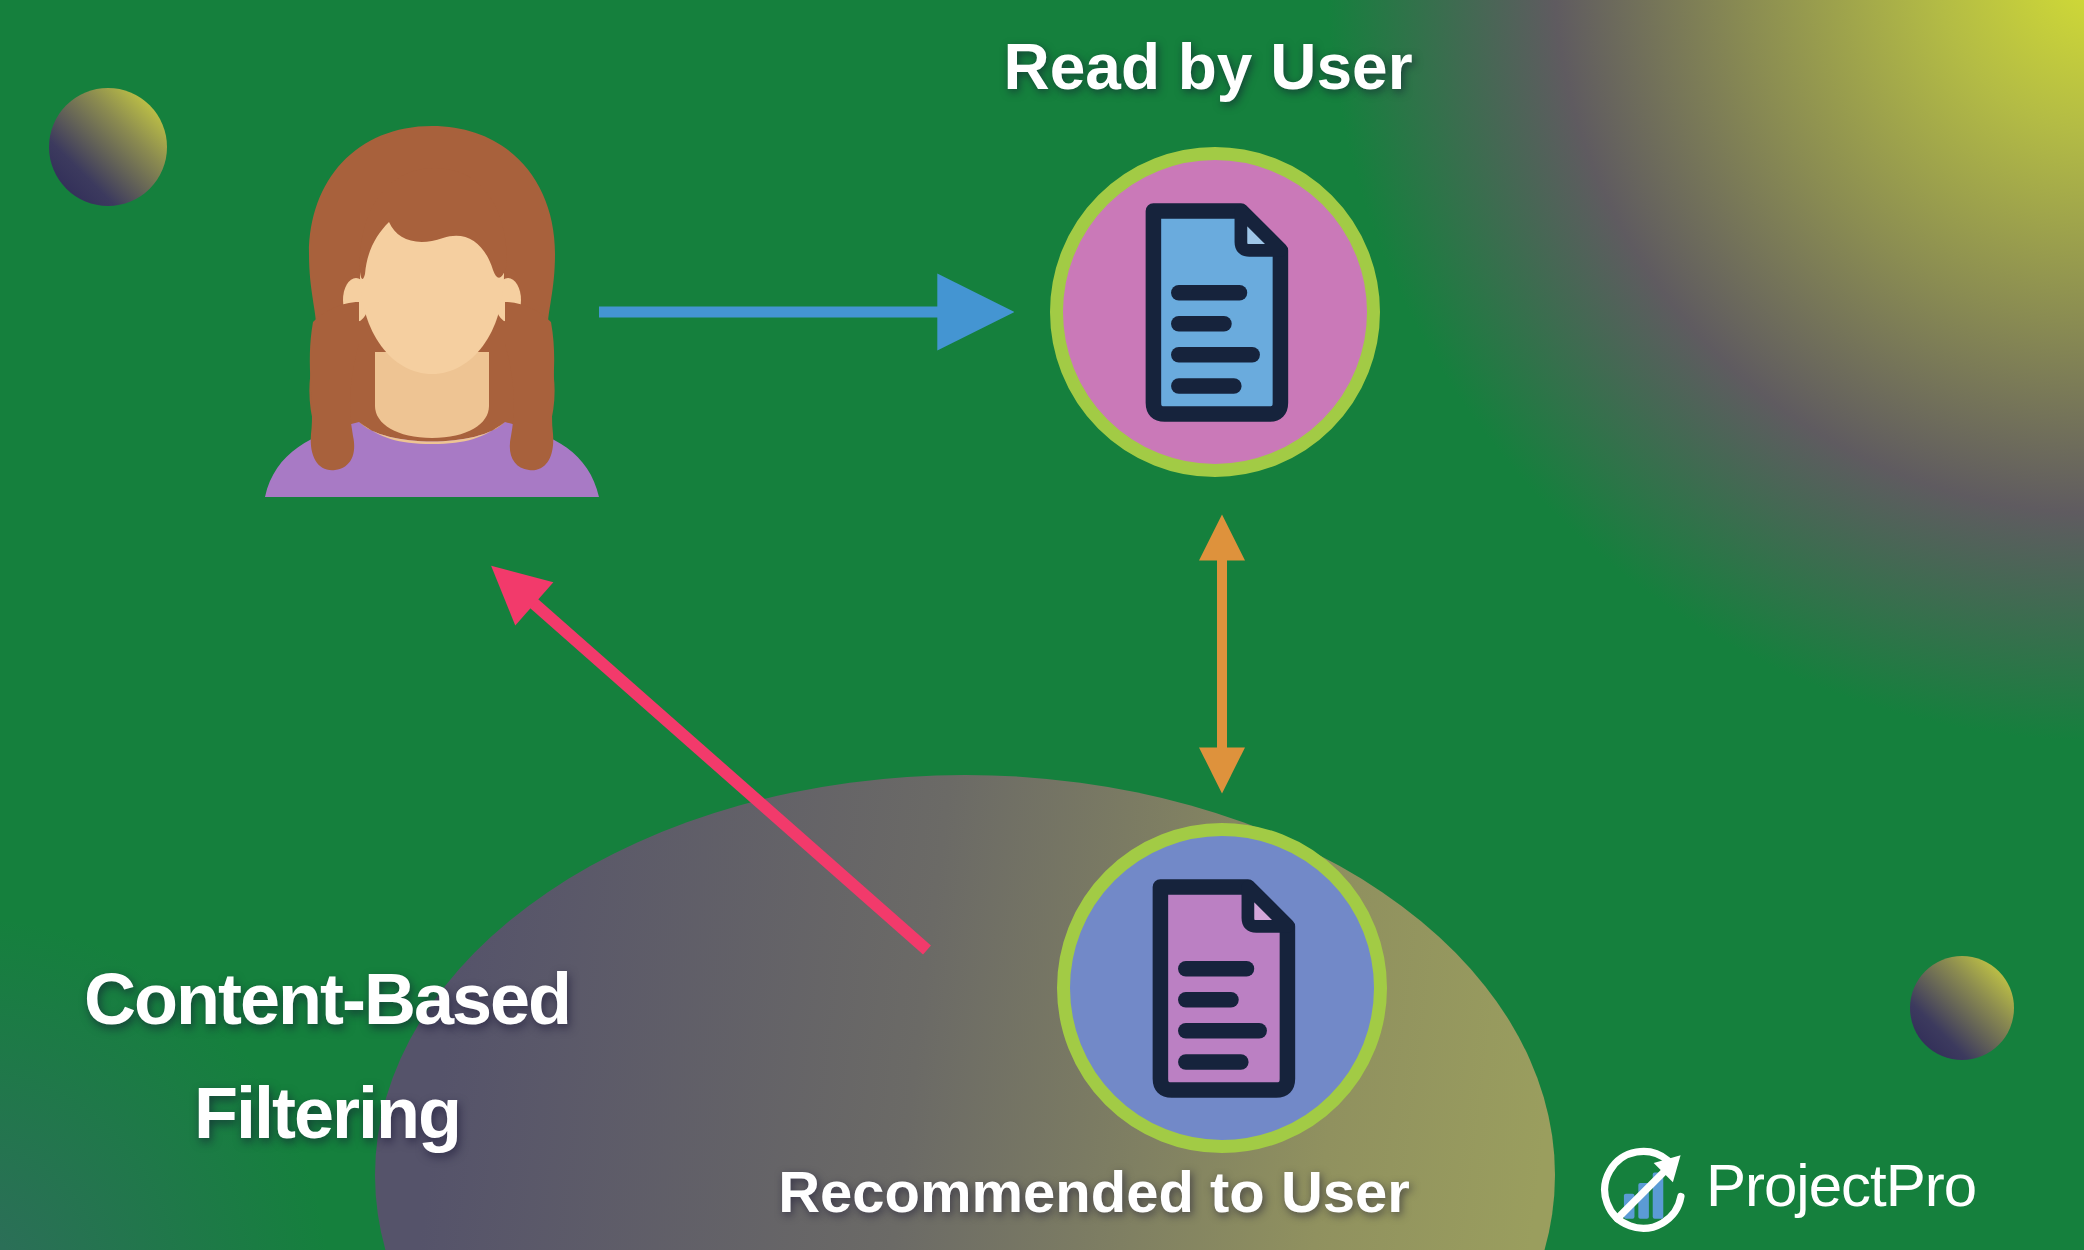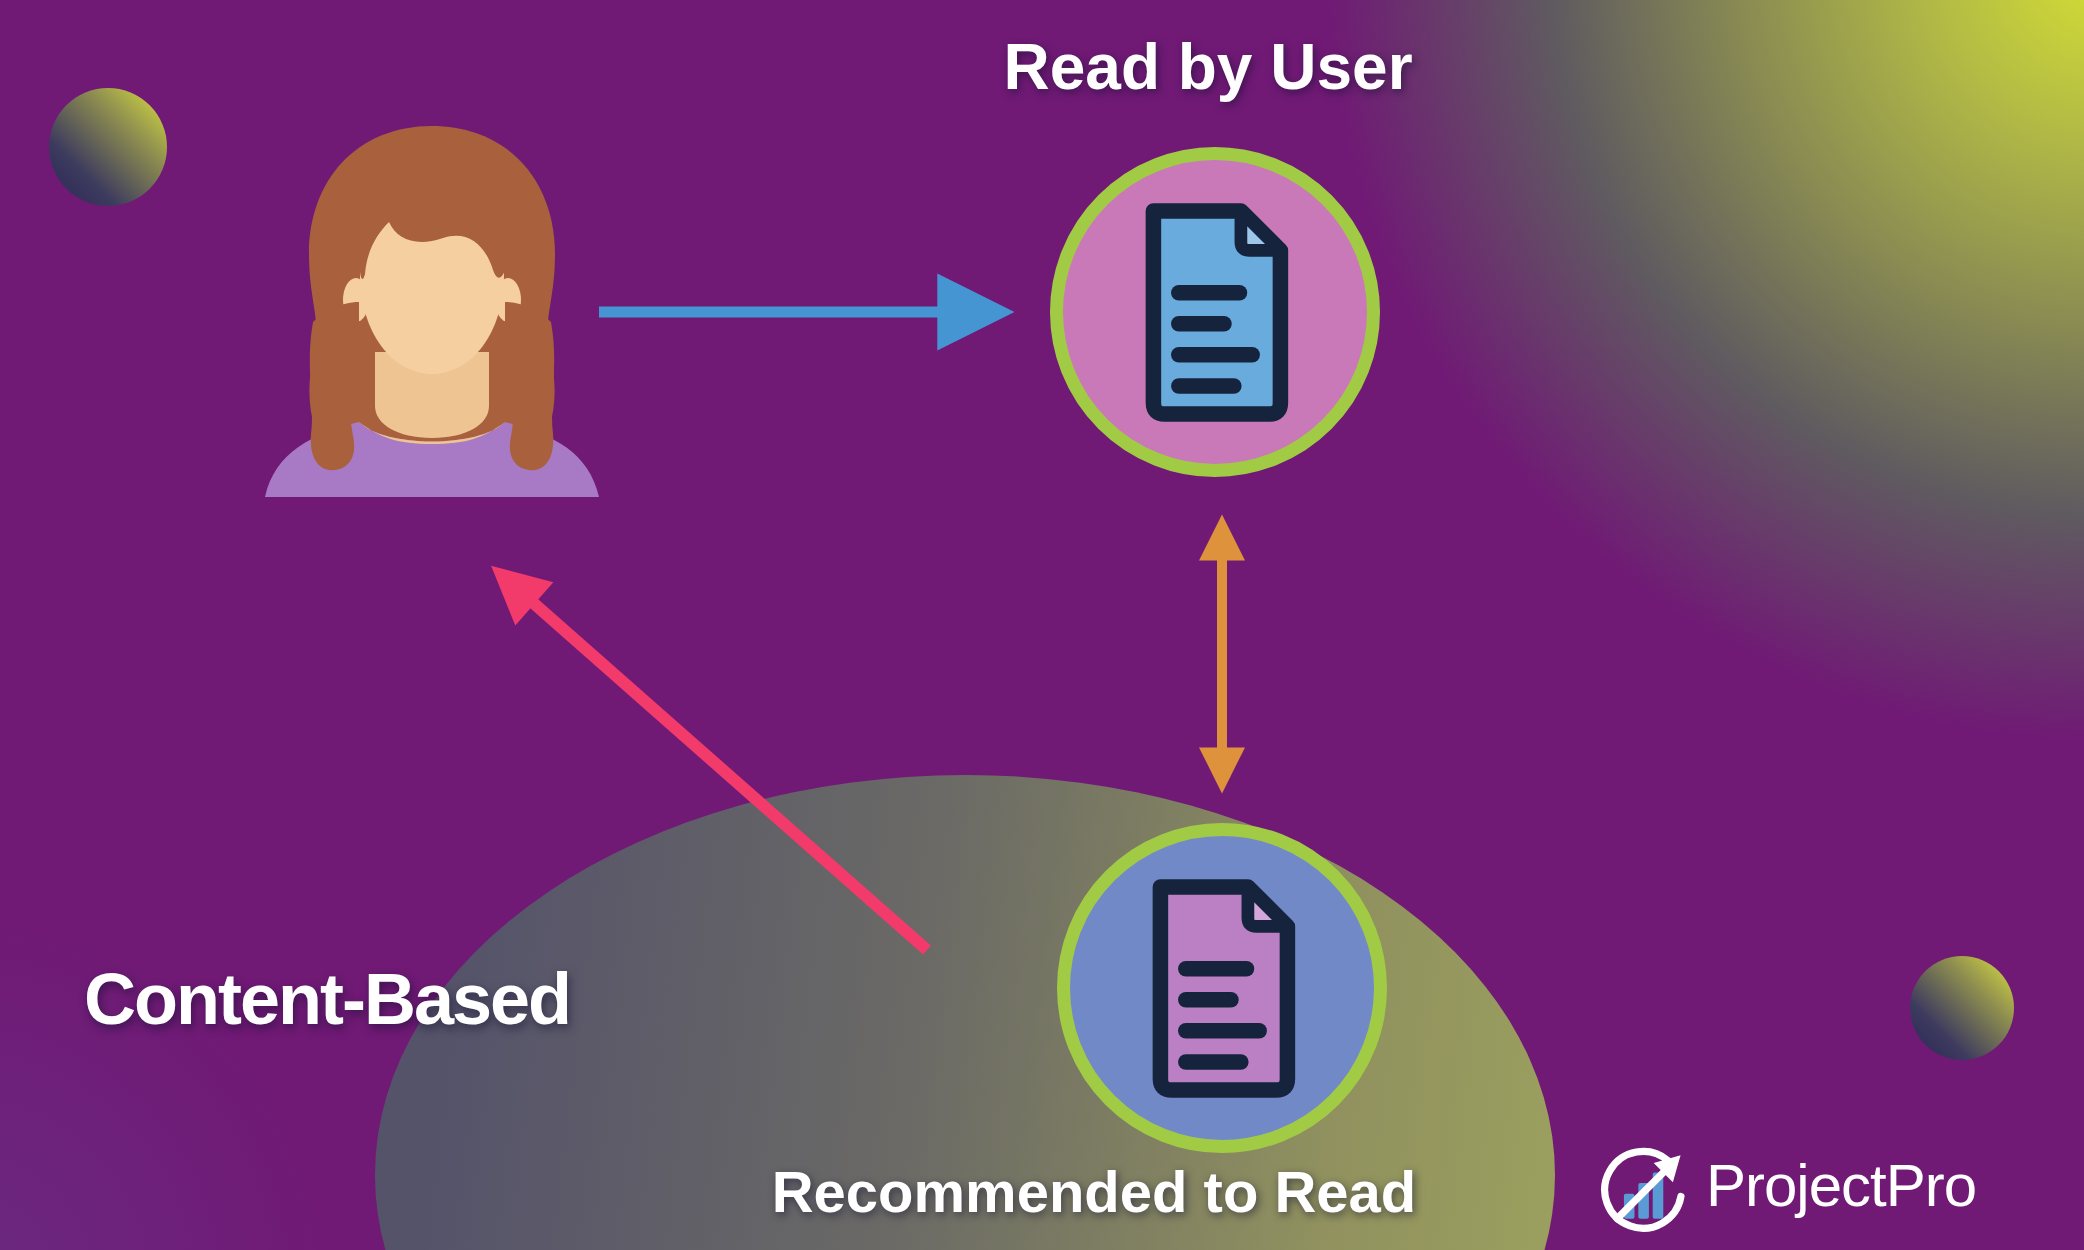--- a/index.html
+++ b/index.html
@@ -1,18 +1,18 @@
 <!DOCTYPE html>
 <html><head>
 <meta charset="utf-8">
 <style>
   html,body{margin:0;padding:0;background:#111;}
   .canvas{
     position:relative;width:2084px;height:1250px;overflow:hidden;
-    background:#701a75;
+    background:#15803d;
     font-family:"Liberation Sans", sans-serif;
     -webkit-font-smoothing:antialiased;
   }
   
   .bg-glow{
     position:absolute;inset:0;
     background:
       radial-gradient(950px 950px at 101% -3%,
         #d6e033 0%, #b3bb45 18%, #8a8c52 38%, #5f5b60 58%, rgba(36,32,80,0) 82%),
       radial-gradient(620px 620px at -2% 103%,
@@ -150,24 +150,25 @@
       <g stroke="#16233c" stroke-width="11" stroke-linecap="round">
         <line x1="36" y1="66" x2="79" y2="66"></line>
         <line x1="36" y1="88" x2="68" y2="88"></line>
         <line x1="36" y1="110" x2="88" y2="110"></line>
         <line x1="36" y1="132" x2="75" y2="132"></line>
       </g>
     </svg>
   </div>
 
   <div class="label label-read">Read by User</div>
-  <div class="label label-recommended">Recommended to Read</div>
+  <div class="label label-recommended">Recommended to User</div>
 
   <div class="title">
     <div>Content-Based</div>
+    <div>Filtering</div>
   </div>
 
   <div class="logo">
     <svg width="96" height="96" viewBox="0 0 100 100">
       <path d="M72.7,23.4 A40,40 0 1 0 86.4,60.9" fill="none" stroke="#ffffff" stroke-width="7.5" stroke-linecap="round"></path>
       <rect x="27" y="58" width="11" height="26" rx="2" fill="#5b9bd5"></rect>
       <rect x="42" y="47" width="11" height="37" rx="2" fill="#5b9bd5"></rect>
       <rect x="57" y="36" width="11" height="48" rx="2" fill="#5b9bd5"></rect>
       <line x1="20" y1="84" x2="74" y2="30" stroke="#ffffff" stroke-width="7.5" stroke-linecap="round"></line>
       <polygon points="86,18 58,26 78,46" fill="#ffffff"></polygon>

